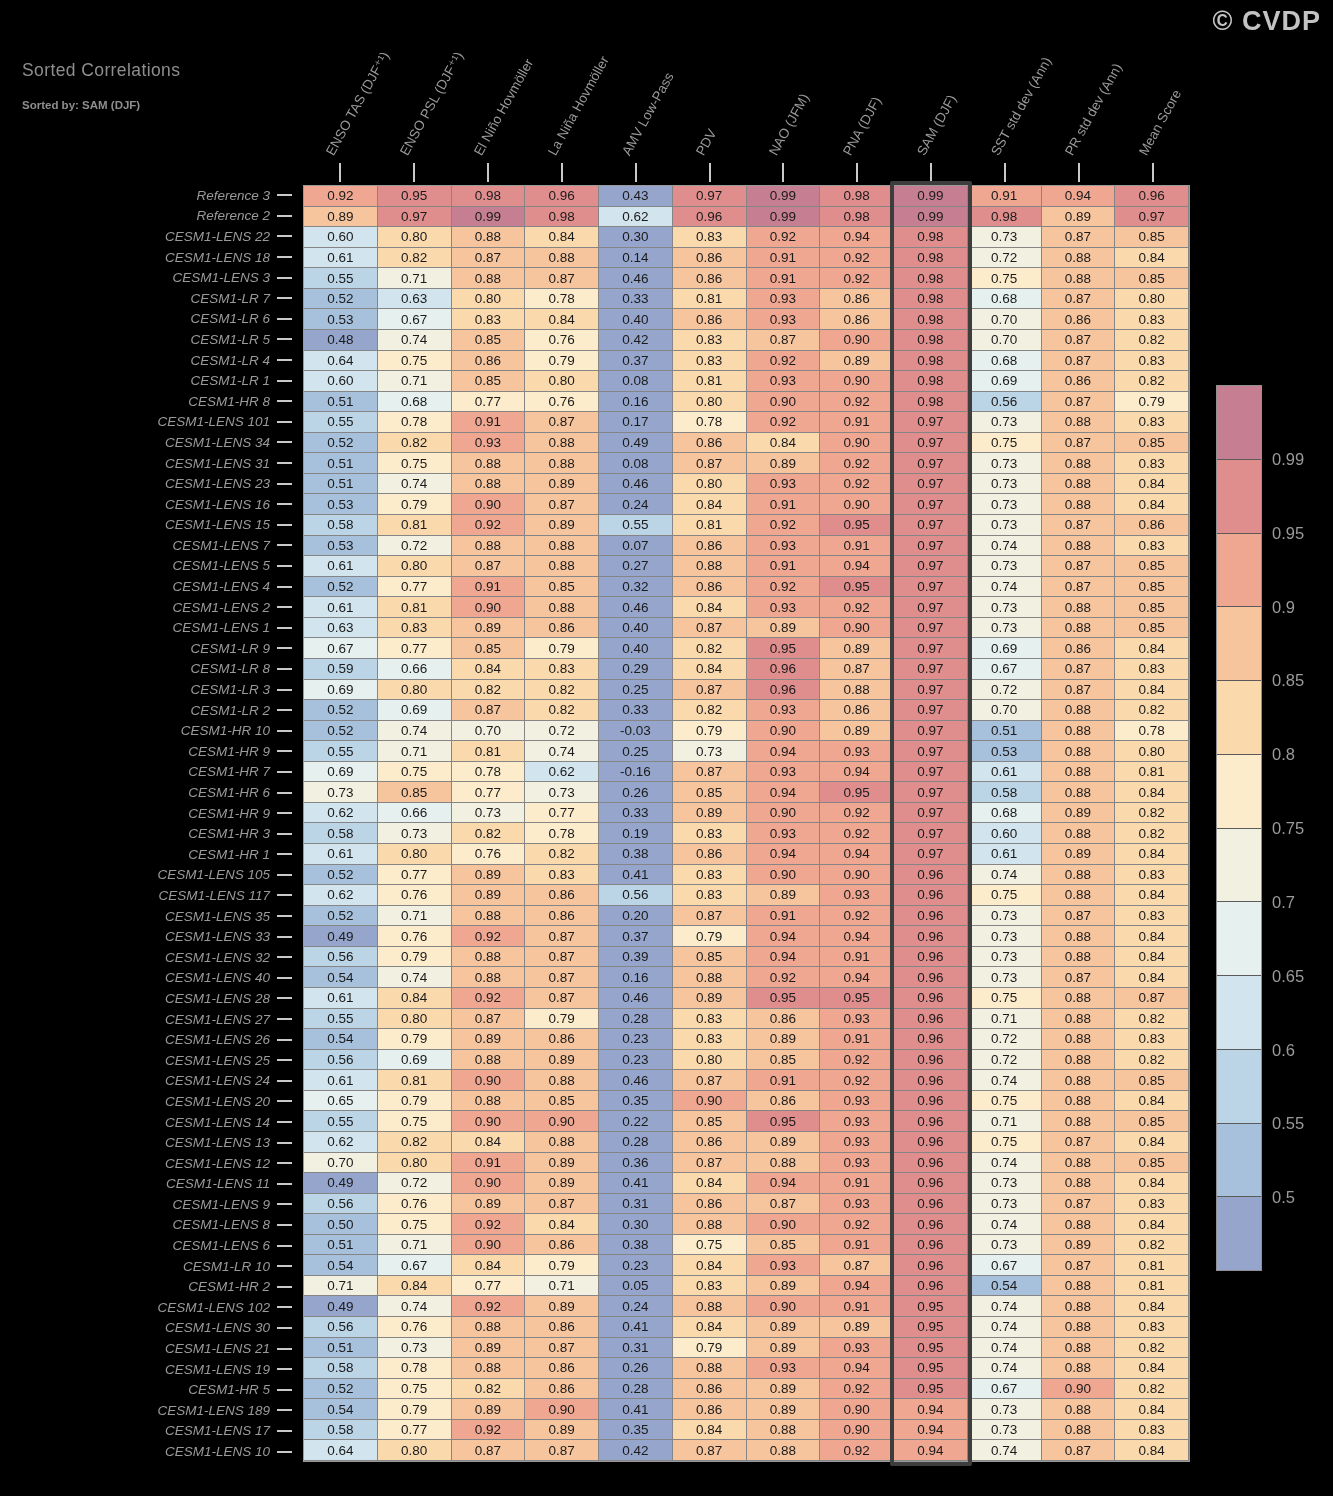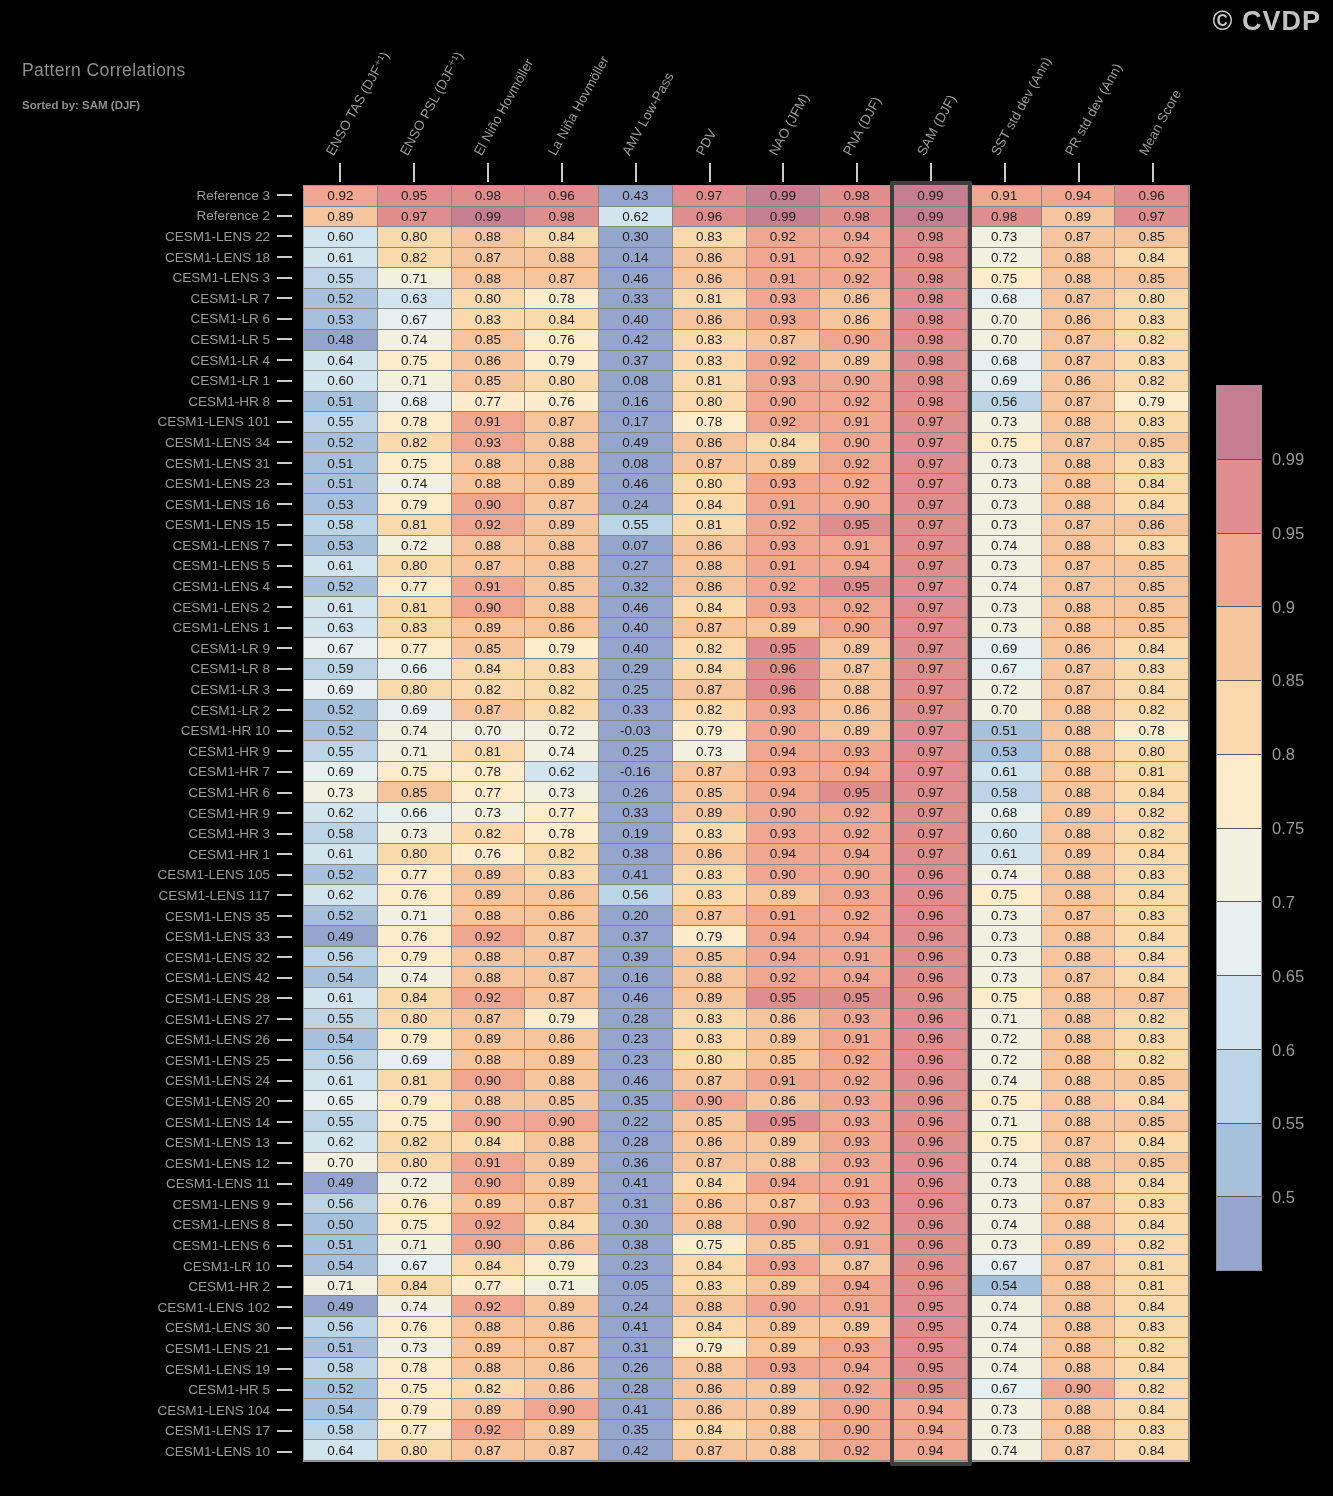--- a/index.html
+++ b/index.html
@@ -23,21 +23,21 @@
   }
   #col-headers { position:absolute; left:0; top:0; width:1333px; height:1496px; pointer-events:none; }
   .ctick { position:absolute; top:163px; width:2px; height:19px; background:#c9c9c9; }
   .chead {
     position:absolute; top:143px; line-height:15px; white-space:nowrap;
     color:#9a9a9a; font-size:13.5px;
     transform-origin:0 100%; transform:rotate(-61deg);
   }
   #row-labels {
     position:absolute; left:0; top:185px; width:292px; height:1277px;
-    display:flex; flex-direction:column;
+    display:flex; flex-direction:column;font-style:italic;
   }
   .rlabel {
     flex:1; display:flex; align-items:center; justify-content:flex-end;
     color:#9a9a9a; font-size:13.5px; white-space:nowrap;
   }
   .rtick { width:15px; height:2px; background:#c9c9c9; margin-left:7px; }
   #grid {
     position:absolute; left:303px; top:185px; width:887px; height:1277px;
     display:grid; grid-template-columns:repeat(12,1fr); grid-template-rows:repeat(62,1fr);
     border:1px solid #9a9a9a; box-sizing:border-box;
@@ -64,21 +64,21 @@
     position:absolute; left:1272px; top:385px; width:70px; height:886px;
   }
   .cbl {
     position:absolute; transform:translateY(-50%);
     color:#9a9a9a; font-size:16.5px;
   }
 </style>
 </head>
 <body>
 
-<div class="title">Pattern Correlations</div>
+<div class="title">Sorted Correlations</div>
 <div class="subtitle">Sorted by: SAM (DJF)</div>
 <div class="logo">© CVDP</div>
 
 <div id="col-headers">
     <div class="ctick" style="left: 338.958px;"></div>
     <div class="chead" style="left: 335.958px;">ENSO TAS (DJF⁺¹)</div>
     <div class="ctick" style="left: 412.875px;"></div>
     <div class="chead" style="left: 409.875px;">ENSO PSL (DJF⁺¹)</div>
     <div class="ctick" style="left: 486.792px;"></div>
     <div class="chead" style="left: 483.792px;">El Niño Hovmöller</div>
@@ -248,21 +248,21 @@
     </div>
     <div class="rlabel">
       <span>CESM1-LENS 33</span>
       <span class="rtick"></span>
     </div>
     <div class="rlabel">
       <span>CESM1-LENS 32</span>
       <span class="rtick"></span>
     </div>
     <div class="rlabel">
-      <span>CESM1-LENS 42</span>
+      <span>CESM1-LENS 40</span>
       <span class="rtick"></span>
     </div>
     <div class="rlabel">
       <span>CESM1-LENS 28</span>
       <span class="rtick"></span>
     </div>
     <div class="rlabel">
       <span>CESM1-LENS 27</span>
       <span class="rtick"></span>
     </div>
@@ -332,21 +332,21 @@
     </div>
     <div class="rlabel">
       <span>CESM1-LENS 19</span>
       <span class="rtick"></span>
     </div>
     <div class="rlabel">
       <span>CESM1-HR 5</span>
       <span class="rtick"></span>
     </div>
     <div class="rlabel">
-      <span>CESM1-LENS 104</span>
+      <span>CESM1-LENS 189</span>
       <span class="rtick"></span>
     </div>
     <div class="rlabel">
       <span>CESM1-LENS 17</span>
       <span class="rtick"></span>
     </div>
     <div class="rlabel">
       <span>CESM1-LENS 10</span>
       <span class="rtick"></span>
     </div>

